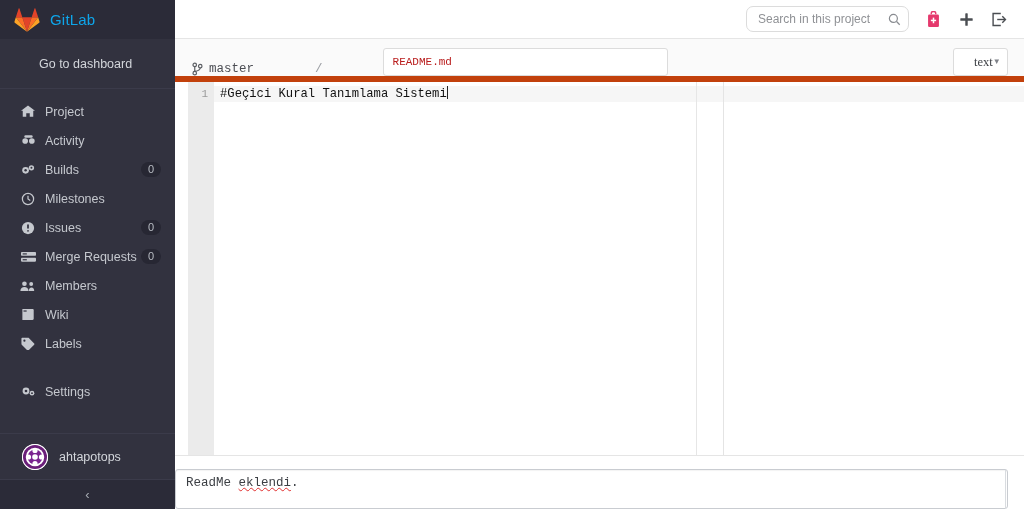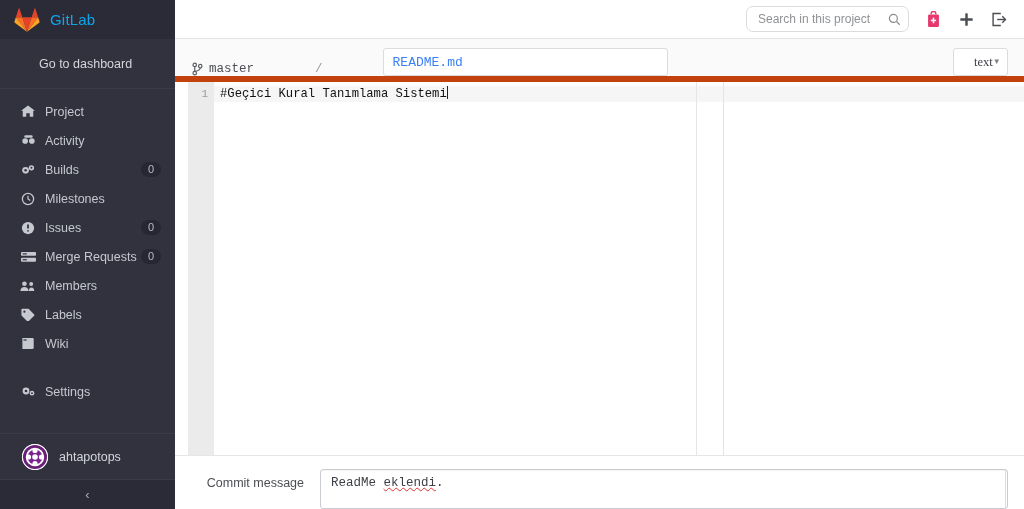--- a/index.html
+++ b/index.html
@@ -224,22 +224,22 @@
     font-size: 12.5px;
   }
   .filename-input {
     width: 285px;
     height: 28px;
     border: 1px solid #dcdcdc;
     border-radius: 3px;
     background: #fff;
     padding: 0 9px;
     font-family: "Liberation Mono", monospace;
-    font-size: 13px;
-    color: #3b82f6;
+    font-size: 11px;
+    color: #b91c1c;
     outline: none;
   }
   .mode-select {
     margin-left: auto;
     width: 55px;
     height: 28px;
     border: 1px solid #dcdcdc;
     border-radius: 3px;
     background: #fff;
     display: flex;
@@ -480,35 +480,35 @@
               <path d="M.4 12c0-2.7 2.1-4.3 4.6-4.3S9.6 9.3 9.6 12z"></path>
               <path d="M9.8 12c0-2.3 1.4-3.7 3.2-3.7s3 1.4 3 3.7z"></path>
             </svg>
         </span>
         <span class="nav-label">Members</span>
       </li>
 
       <li class="nav-item">
         <span class="ico">
           <svg width="15" height="13" viewBox="0 0 16 14" fill="currentColor">
+              <path d="M1.4 1.2h11c.7 0 1.2.5 1.2 1.2v9.2c0 .7-.5 1.2-1.2 1.2h-11z"></path>
+              <rect x="2.6" y="2.6" width="3.4" height="1.3" fill="#32323f"></rect>
+            </svg>
+        </span>
+        <span class="nav-label">Wiki</span>
+      </li>
+
+      <li class="nav-item">
+        <span class="ico">
+          <svg width="15" height="13" viewBox="0 0 16 14" fill="currentColor">
               <path d="M7.2.8H1.2C.7.8.4 1.1.4 1.6v6c0 .3.1.5.3.7l6 6c.4.4 1 .4 1.4 0l6-6c.4-.4.4-1 0-1.4l-6-6c-.2-.2-.5-.3-.9-.1z"></path>
               <circle cx="3.6" cy="4" r="1.2" fill="#32323f"></circle>
             </svg>
         </span>
         <span class="nav-label">Labels</span>
-      </li>
-
-      <li class="nav-item">
-        <span class="ico">
-          <svg width="15" height="13" viewBox="0 0 16 14" fill="currentColor">
-              <path d="M1.4 1.2h11c.7 0 1.2.5 1.2 1.2v9.2c0 .7-.5 1.2-1.2 1.2h-11z"></path>
-              <rect x="2.6" y="2.6" width="3.4" height="1.3" fill="#32323f"></rect>
-            </svg>
-        </span>
-        <span class="nav-label">Wiki</span>
       </li>
 
       <li class="nav-gap"></li>
 
       <li class="nav-item">
         <span class="ico">
           <svg width="15" height="13" viewBox="0 0 18 14" fill="currentColor">
               <circle cx="6" cy="6.4" r="4.1"></circle>
               <circle cx="6" cy="6.4" r="1.6" fill="#32323f"></circle>
               <circle cx="13.2" cy="9" r="2.8"></circle>
@@ -612,19 +612,18 @@
         </div>
         <div class="code-area">
           <div class="code-line"><span>#Geçici Kural Tanımlama Sistemi</span><span class="caret-bar"></span></div>
           <div class="print-margin"></div>
           <div class="editor-right-edge"></div>
         </div>
       </div>
     </div>
 
     <div class="commit-form">
-      <div class="commit-label">Commit message</div>
       <div class="commit-field"><span>ReadMe </span><span class="misspell">eklendi</span><span>.</span></div>
       <div class="commit-divider"></div>
     </div>
 
   </div>
 </div>
 
 </body></html>

